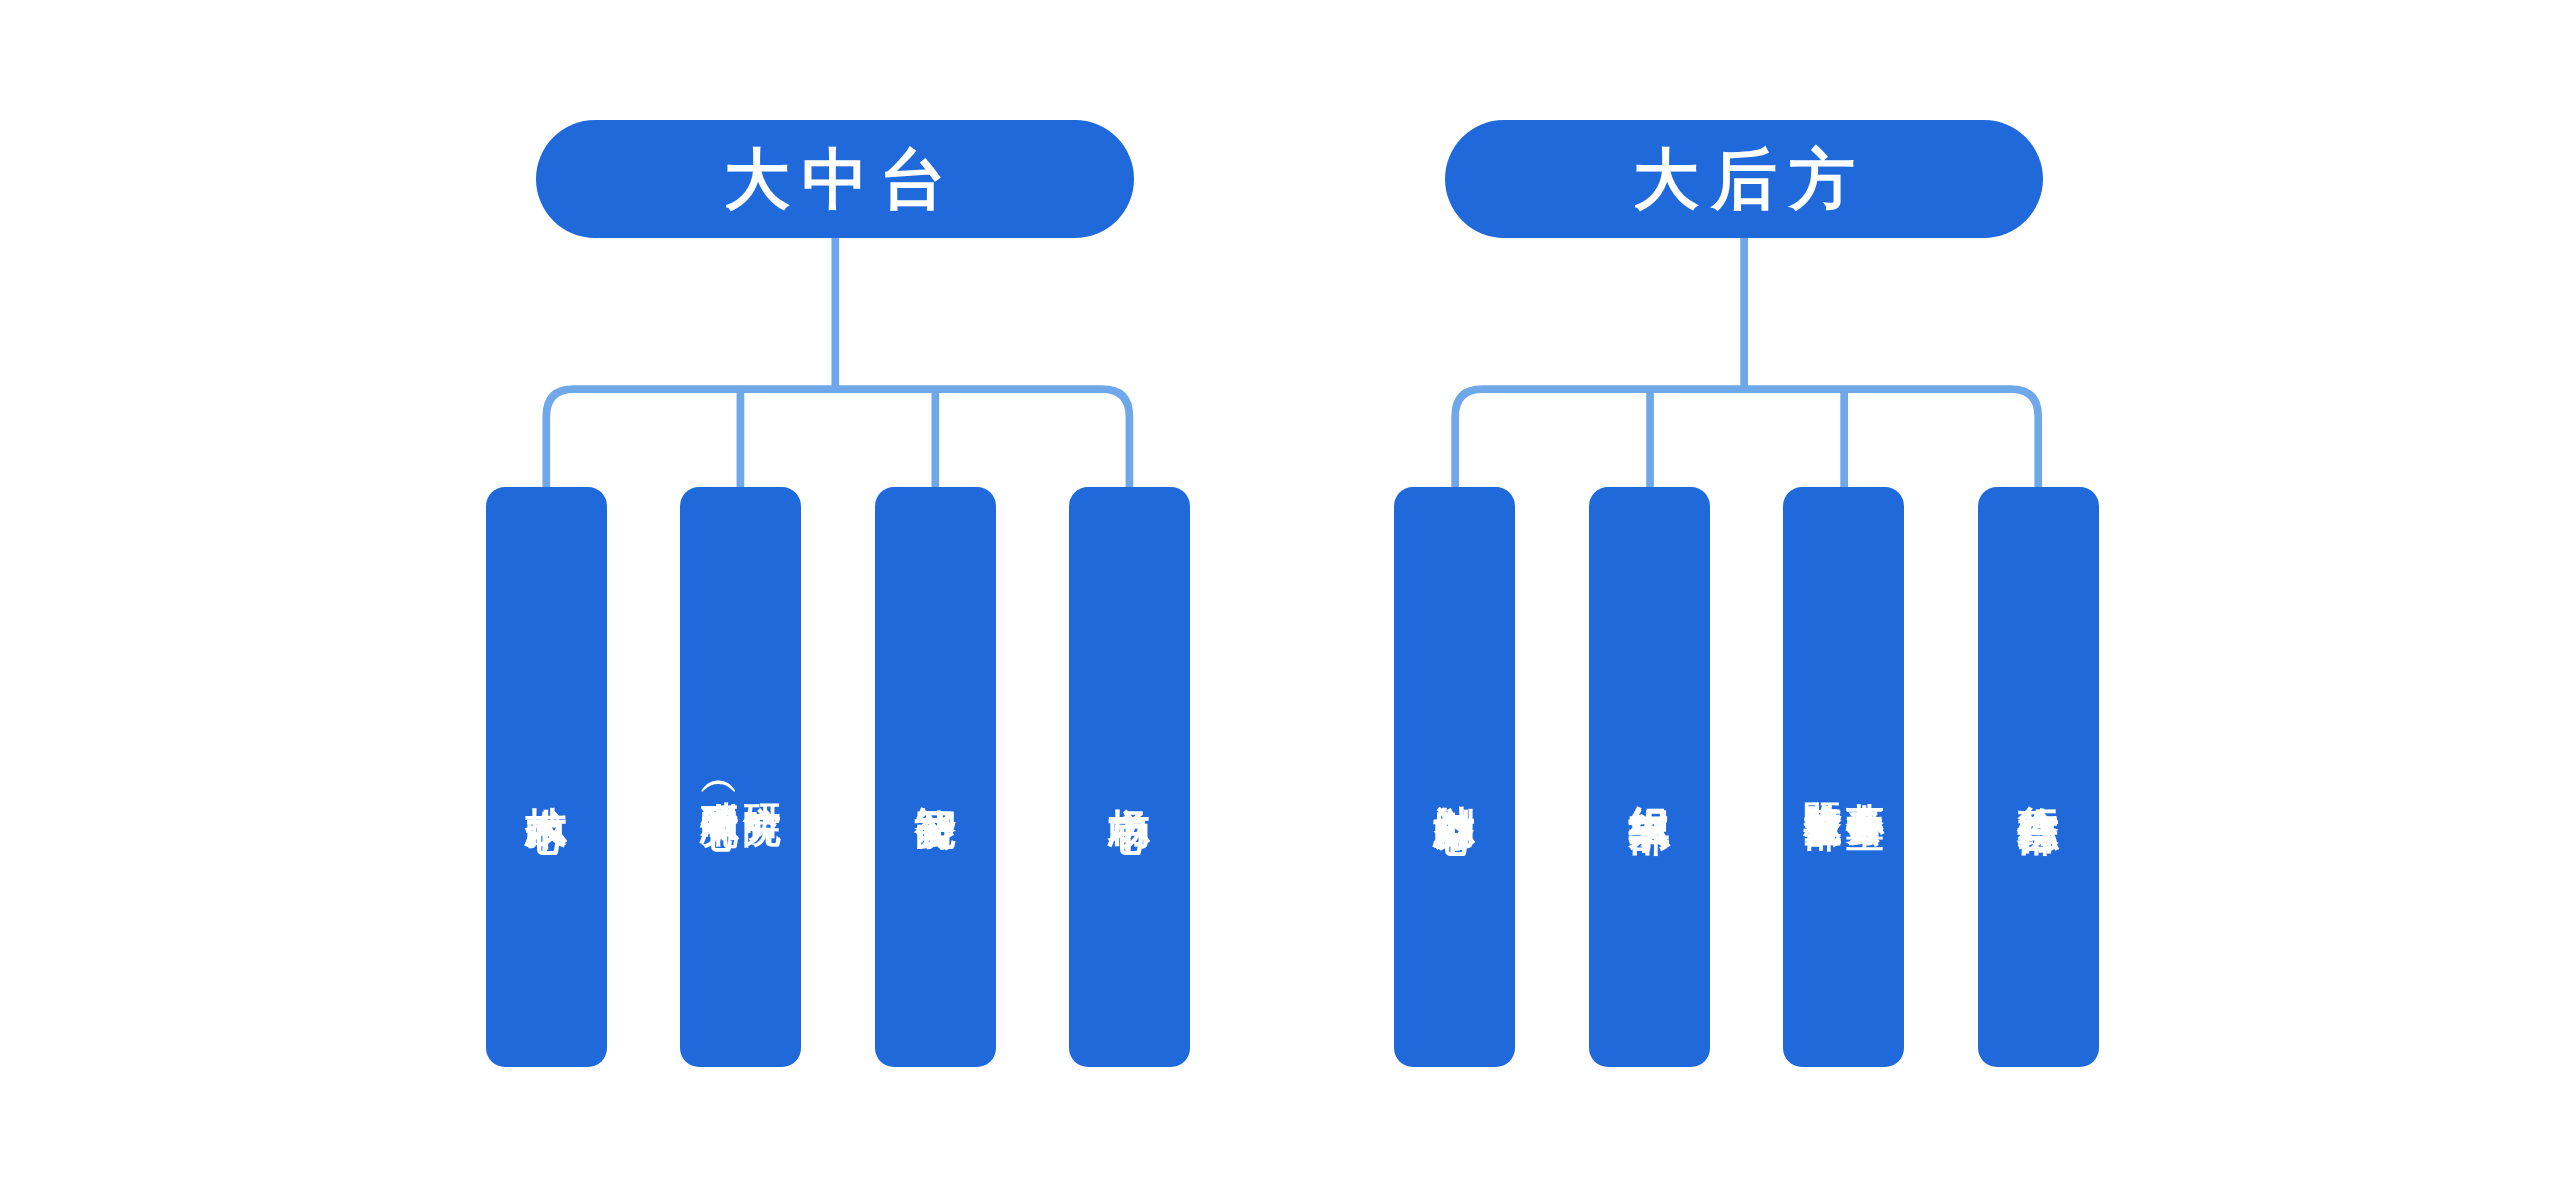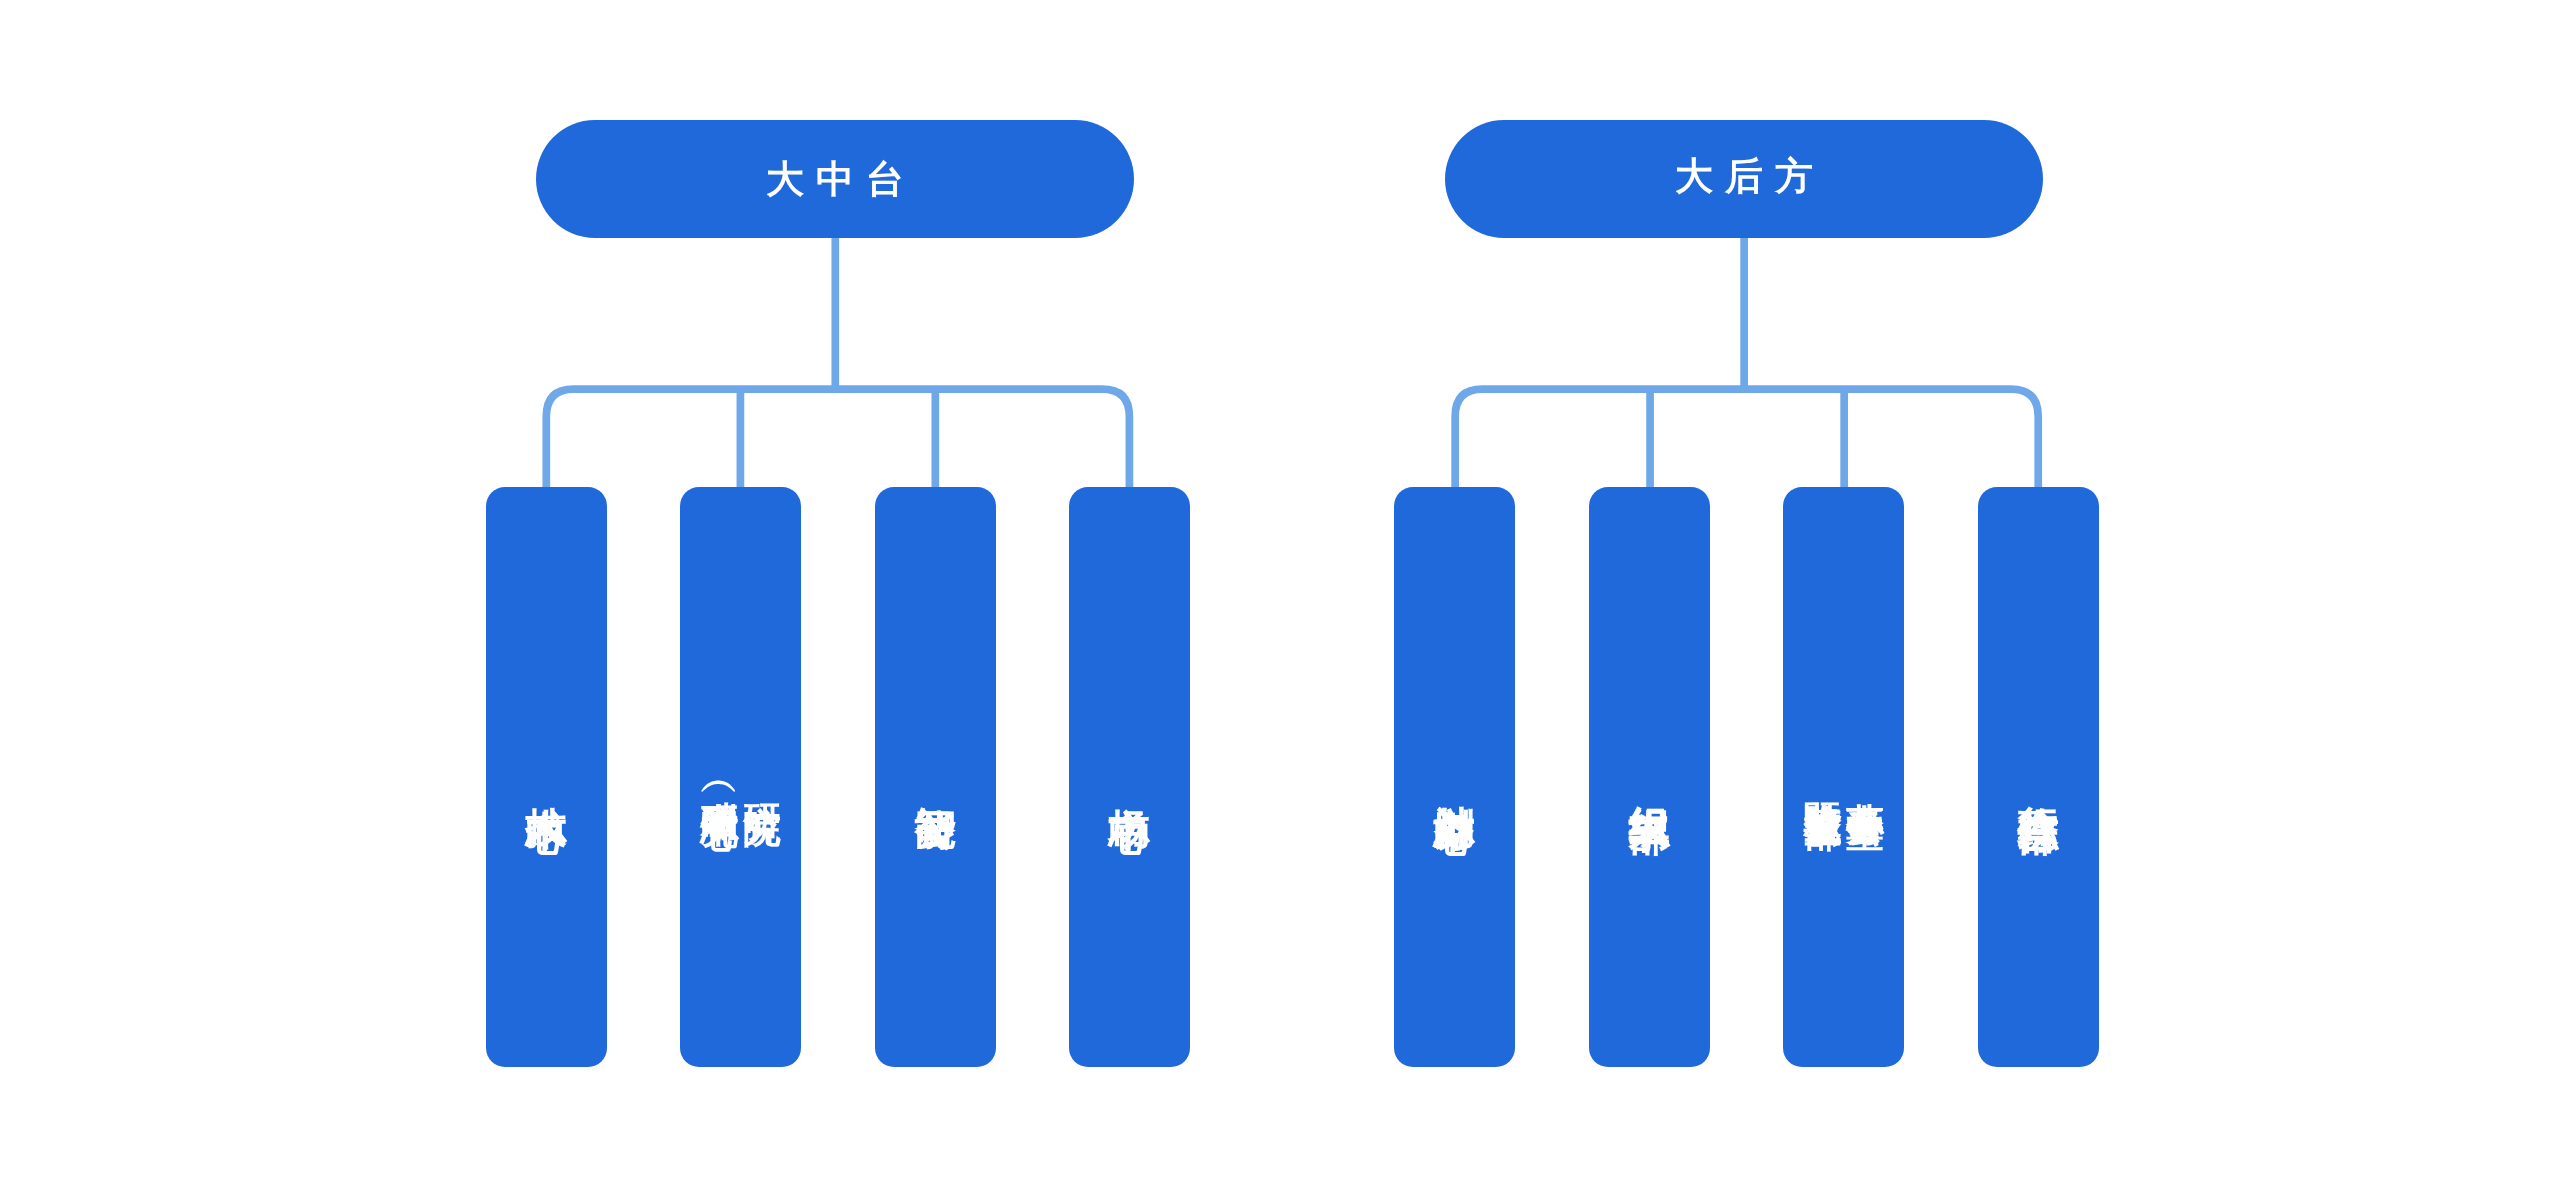--- a/index.html
+++ b/index.html
@@ -33,21 +33,21 @@
   }
   .root-pill {
     position: absolute;
     height: 118px;
     border-radius: 59px;
     background: #2069db;
     display: flex;
     align-items: center;
     justify-content: center;
     color: #ffffff;
-    font-size: 38px;
+    font-size: 66px;
     font-weight: 700;
     letter-spacing: 12px;
     text-indent: 12px;
     line-height: 1;
     white-space: nowrap;
     box-sizing: border-box;
   }
   .node-box {
     position: absolute;
     width: 121px;
@@ -119,21 +119,21 @@
       <span class="node-label">智能公司</span>
     </div>
 
     <div class="node-box" style="left:1069px; top:487px;">
       <span class="node-label">市场中心</span>
     </div>
   </div>
 
   <div class="group">
 
-    <div class="root-pill" style="left:1445px; top:120px; width:598px;font-family:Liberation Mono, monospace;">大后方</div>
+    <div class="root-pill" style="left:1445px; top:120px; width:598px;">大后方</div>
 
     <div class="node-box" style="left:1394px; top:487px;">
       <span class="node-label">计划财务中心</span>
     </div>
 
     <div class="node-box" style="left:1589px; top:487px;">
       <span class="node-label">组织人事部</span>
     </div>
 
     <div class="node-box" style="left:1783px; top:487px;">

